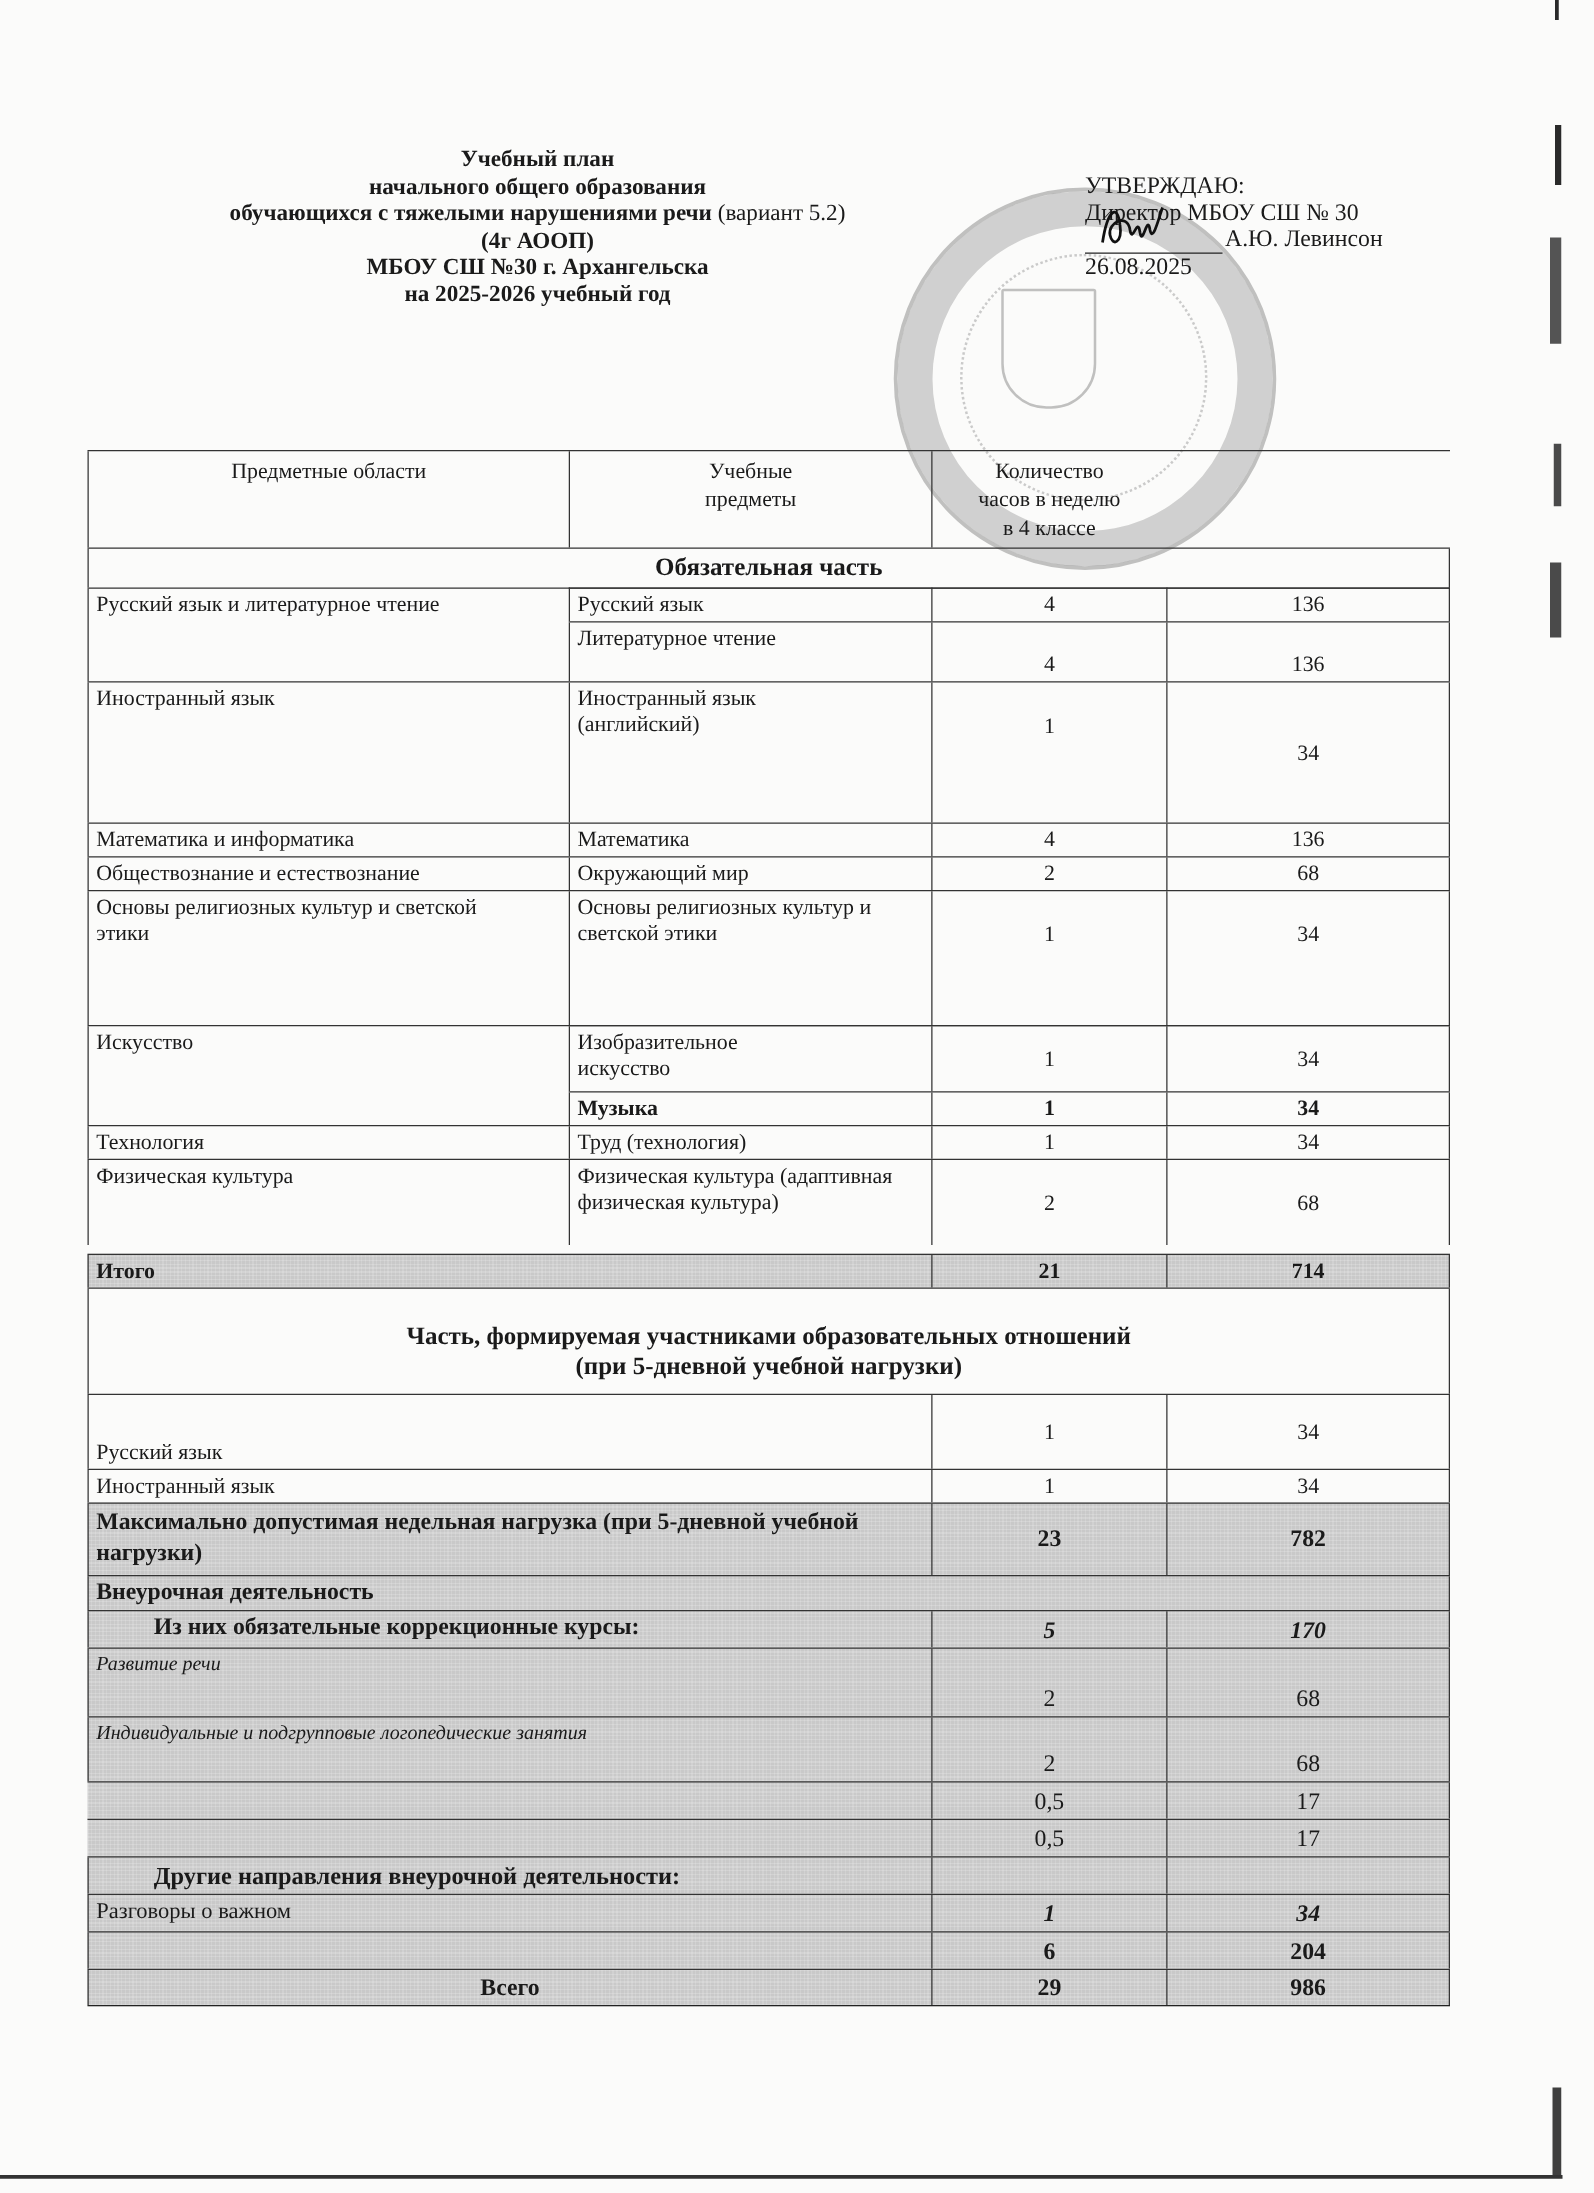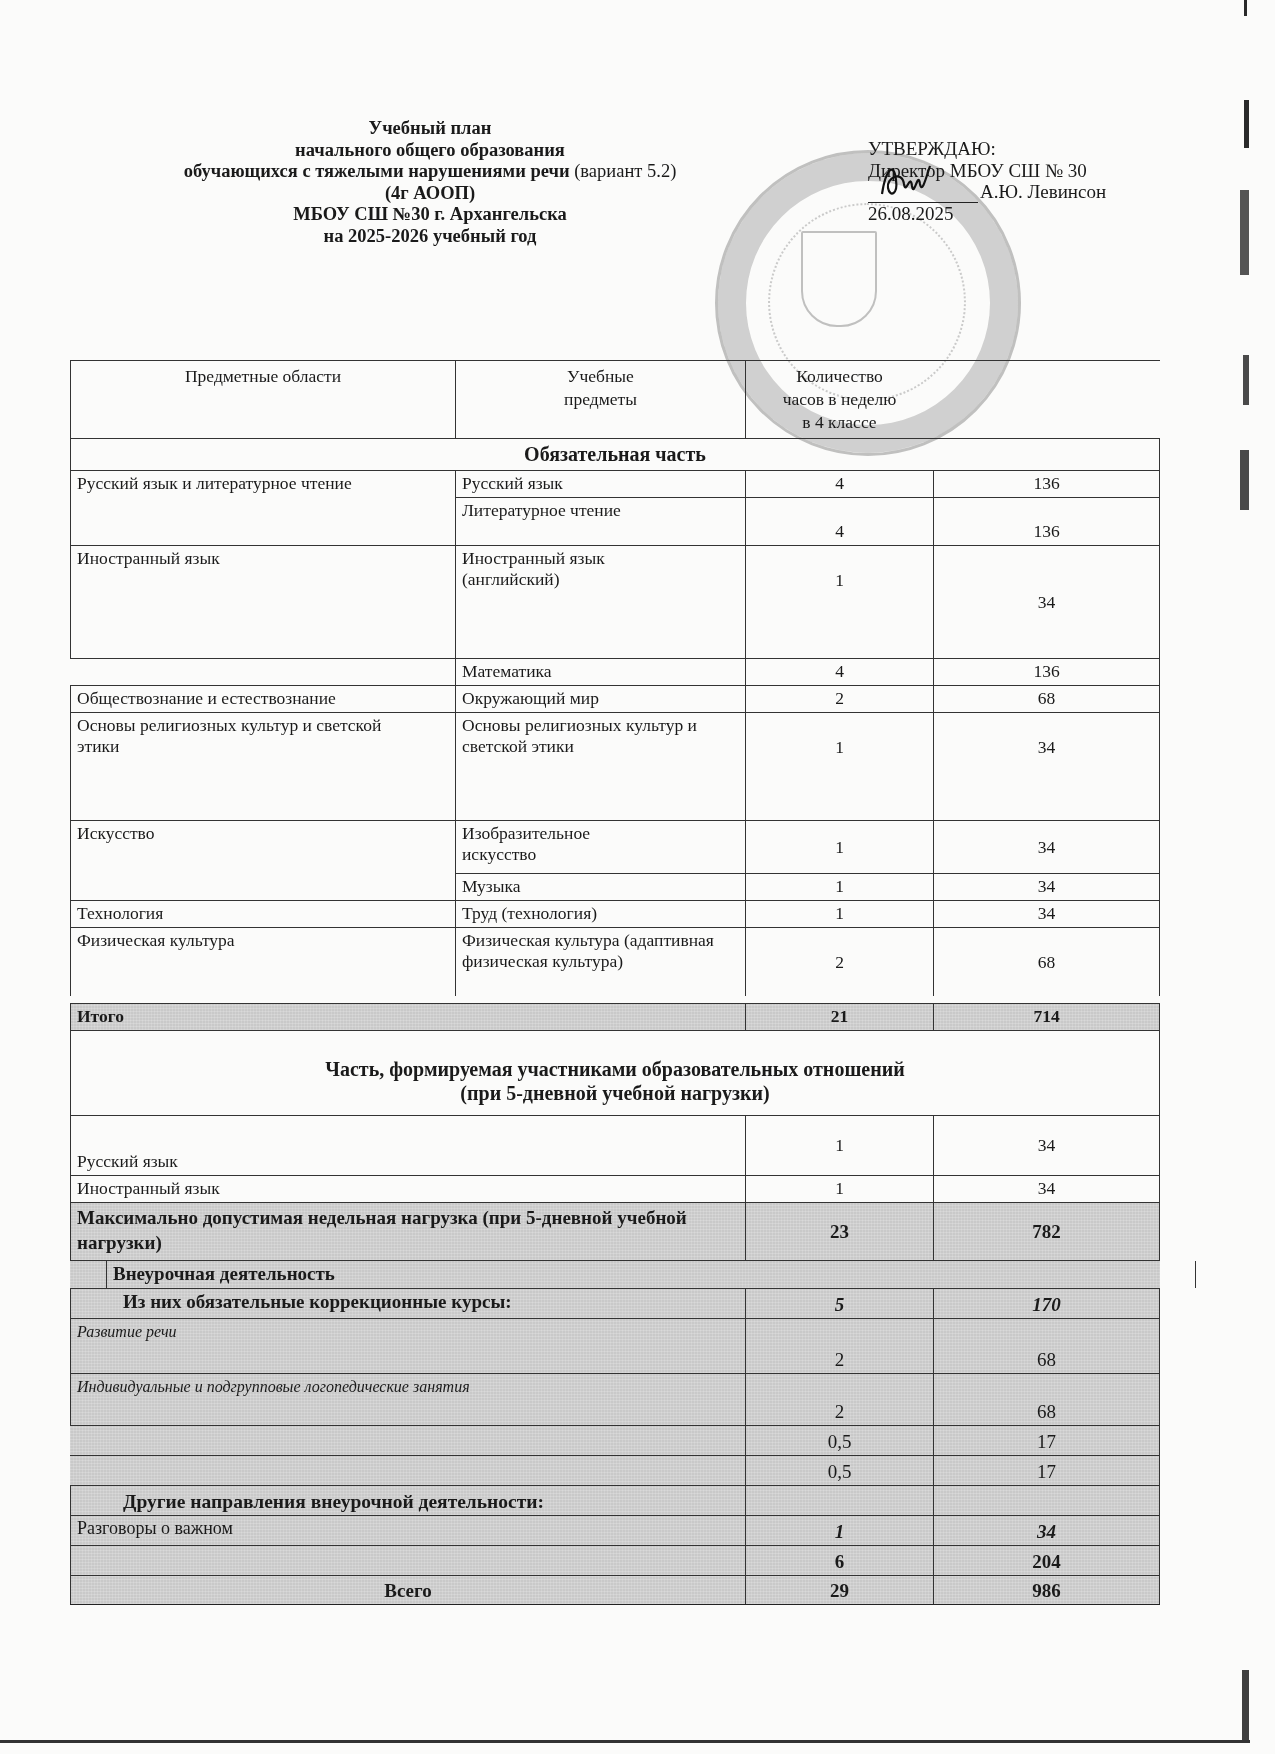--- a/index.html
+++ b/index.html
@@ -144,20 +144,21 @@
   </div>
 
   <div class="row" style="top:185px;height:113px;">
     <div class="cell c1">Иностранный язык</div>
     <div class="cell c2" style="padding-right:60px;">Иностранный язык (английский)</div>
     <div class="cell c3" style="padding-top:24px;">1</div>
     <div class="cell c4" style="padding-top:46px;">34</div>
   </div>
 
   <div class="row" style="top:298px;height:27px;">
+    <div class="cell c1">Математика и информатика</div>
     <div class="cell c2">Математика</div>
     <div class="cell c3">4</div>
     <div class="cell c4">136</div>
   </div>
 
   <div class="row" style="top:325px;height:27px;">
     <div class="cell c1">Обществознание и естествознание</div>
     <div class="cell c2">Окружающий мир</div>
     <div class="cell c3">2</div>
     <div class="cell c4">68</div>
@@ -171,21 +172,21 @@
   </div>
 
   <div class="row" style="top:460px;height:80px;">
     <div class="cell c1">Искусство</div>
   </div>
   <div class="row" style="top:460px;height:53px;left:385px;width:705px;">
     <div class="cell" style="left:0;width:290px;border-left:1.3px solid #333;padding-right:80px;">Изобразительное искусство</div>
     <div class="cell vc" style="left:290px;width:188px;border-left:1.3px solid #333;">1</div>
     <div class="cell vc" style="left:478px;width:227px;border-left:1.3px solid #333;border-right:1.3px solid #333;">34</div>
   </div>
-  <div class="row" style="top:513px;height:27px;left:385px;width:705px;">
+  <div class="row" style="top:513px;height:27px;left:385px;width:705px;font-weight:bold;">
     <div class="cell" style="left:0;width:290px;border-left:1.3px solid #333;">Музыка</div>
     <div class="cell" style="left:290px;width:188px;border-left:1.3px solid #333;text-align:center;">1</div>
     <div class="cell" style="left:478px;width:227px;border-left:1.3px solid #333;border-right:1.3px solid #333;text-align:center;">34</div>
   </div>
 
   <div class="row" style="top:540px;height:27px;">
     <div class="cell c1">Технология</div>
     <div class="cell c2">Труд (технология)</div>
     <div class="cell c3">1</div>
     <div class="cell c4">34</div>
@@ -223,21 +224,21 @@
     <div class="cell c4 vb">34</div>
   </div>
 
   <div class="row shade" style="top:842px;height:58px;">
     <div class="cell c12 bold" style="font-size:19px;line-height:25px;padding-right:10px;">Максимально допустимая недельная  нагрузка (при 5-дневной учебной нагрузки)</div>
     <div class="cell c3 bold vc" style="font-size:19px;">23</div>
     <div class="cell c4 bold vc" style="font-size:19px;">782</div>
   </div>
 
   <div class="row shade" style="top:900px;height:28px;">
-    <div class="cell cfull bold" style="text-align:left;font-size:19px;margin-left:36px;">Внеурочная деятельность</div>
+    <div class="cell cfull bold" style="text-align:left;font-size:19px;">Внеурочная деятельность</div>
   </div>
 
   <div class="row shade" style="top:928px;height:30px;">
     <div class="cell c12 bold" style="padding-left:52px;font-size:19px;">Из них обязательные коррекционные курсы:</div>
     <div class="cell c3 bold ital vb" style="font-size:19px;">5</div>
     <div class="cell c4 bold ital vb" style="font-size:19px;">170</div>
   </div>
 
   <div class="row shade" style="top:958px;height:55px;">
     <div class="cell c12 ital" style="font-size:16px;">Развитие речи</div>

